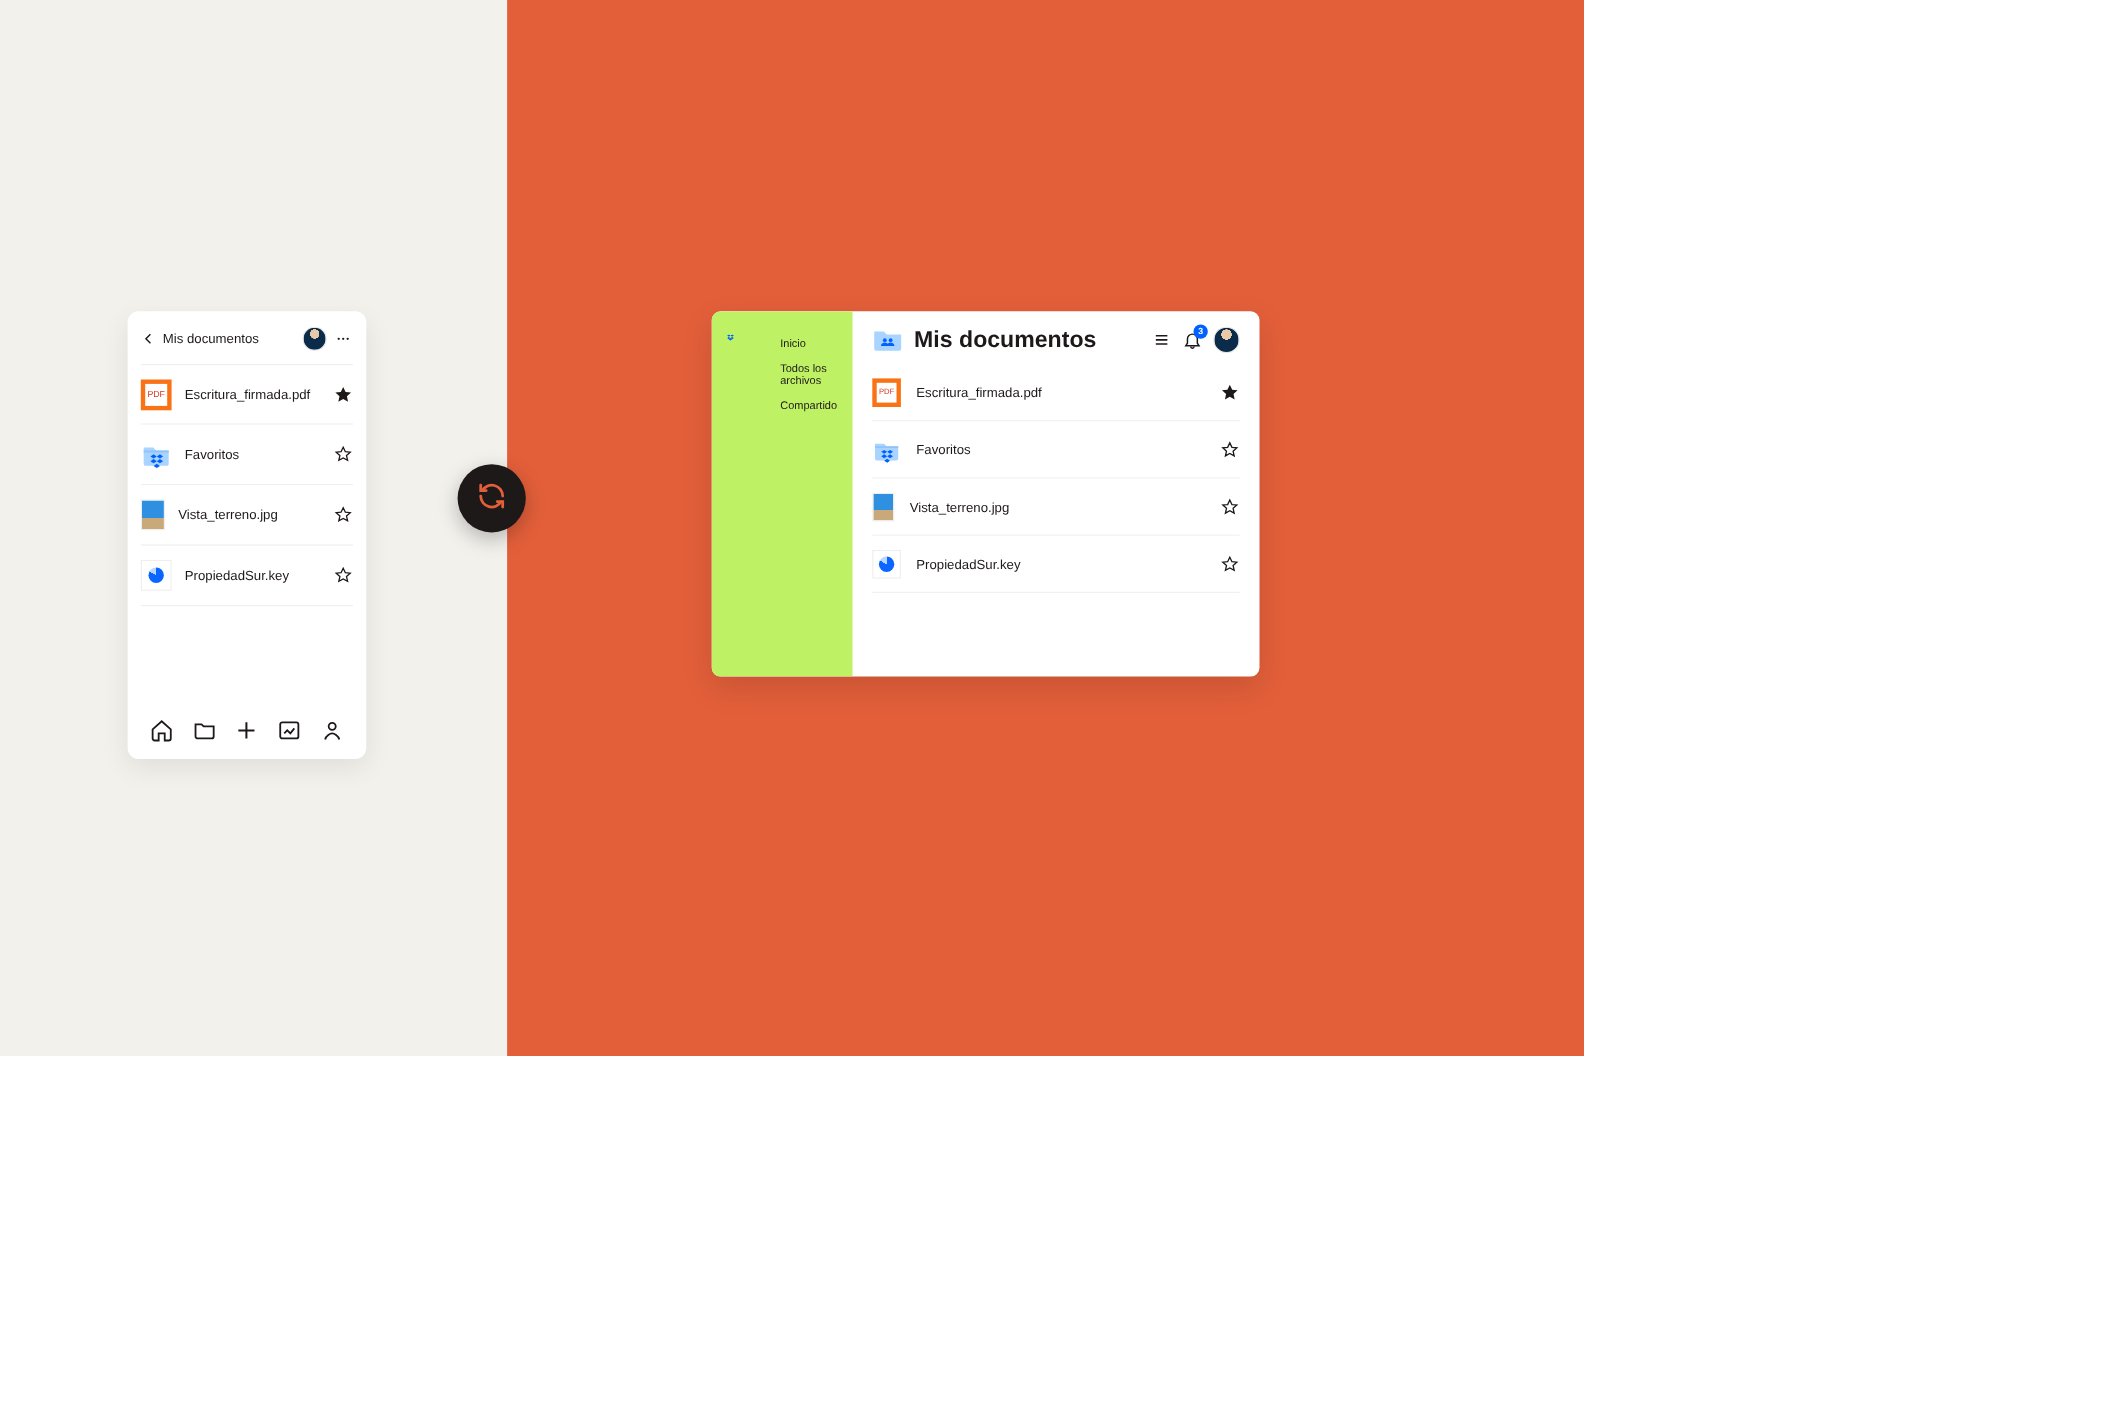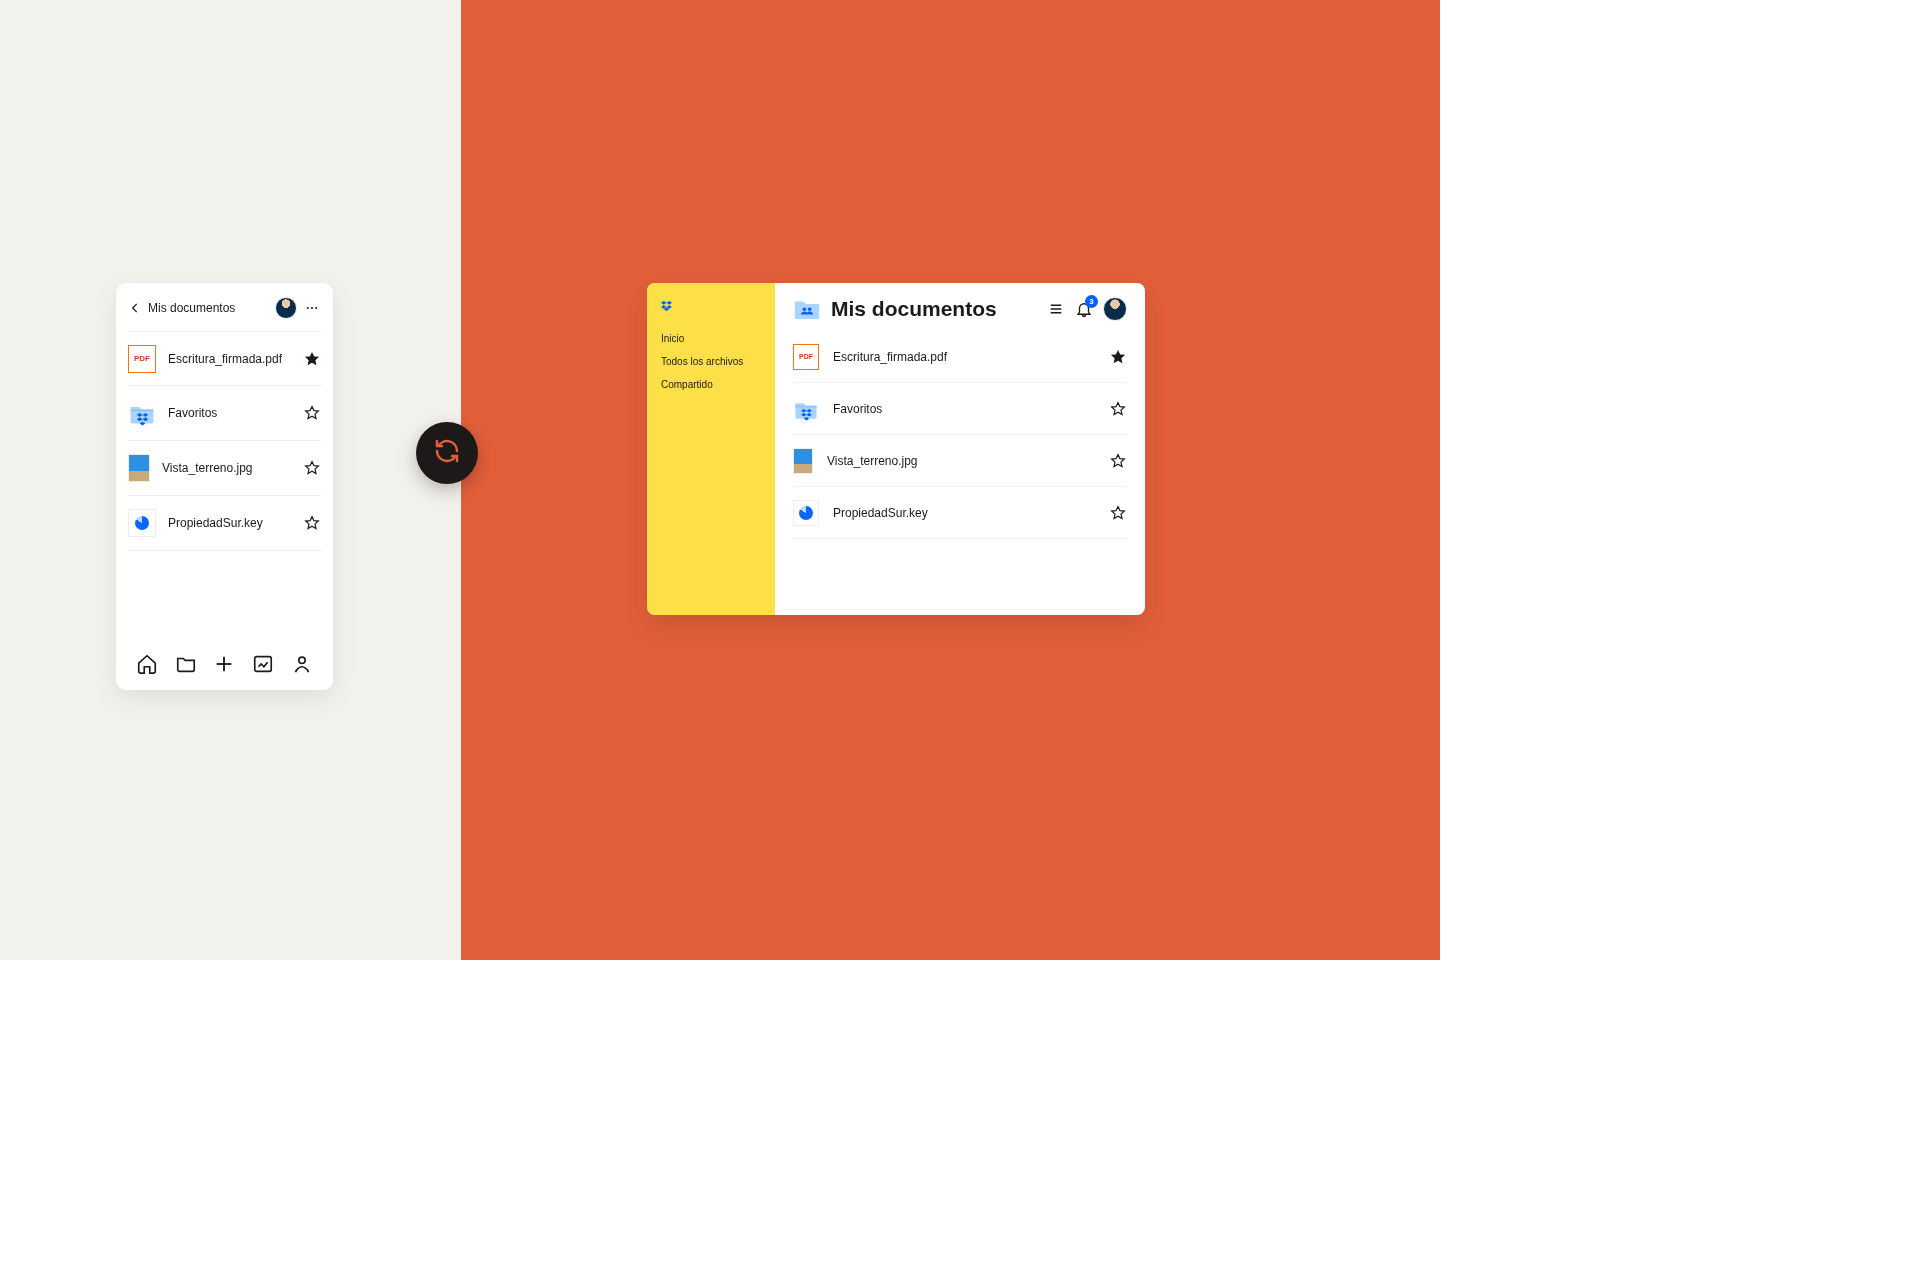--- a/index.html
+++ b/index.html
@@ -33,21 +33,21 @@
   .avatar.big { width:24px; height:24px; }
   .mobile-header .more { width:18px; display:flex; justify-content:center; color:#1e1919; cursor:pointer; font-weight:bold; letter-spacing:1px; }
   .mobile-list { flex:1; padding: 0 12px; }
   .mrow {
     display:flex; align-items:center; gap:12px;
     height: 55px;
     border-bottom: 1px solid #eeeeee;
   }
   .mrow:first-child { border-top: 1px solid #eeeeee; }
   .thumb { width:28px; height:28px; display:flex; align-items:center; justify-content:center; font-size:8px; }
-  .thumb.pdf { background:#fff; border:1px solid #f97316; color:#d9381e; font-weight:700; }
+  .thumb.pdf { background:#fff; border:4px solid #f97316; color:#d9381e; font-weight:400; }
   .thumb.folder svg { width:28px; height:28px; }
   .thumb.img { width:22px; height:28px; background: linear-gradient(to bottom, #2f8fe0 0 62%, #c9a97a 62% 100%); border:1px solid #eee; }
   .thumb.key { background:#fff; border:1px solid #eee; }
   .thumb.key .pie { width:14px; height:14px; border-radius:50%; background: conic-gradient(#0a66ff 0 300deg, #b8d6ff 300deg 360deg); }
   .mrow .name { flex:1; font-size:12px; color:#1e1919; }
   .star { width:18px; height:18px; cursor:pointer; }
 
   .mobile-tabbar {
     height: 46px; display:flex; align-items:center; justify-content:space-around;
     padding: 0 12px 6px 12px;
@@ -65,23 +65,23 @@
 
   
   .desktop-card {
     position:absolute; left: 647px; top: 283px;
     width: 498px; height: 332px;
     background:#fff; border-radius:8px;
     box-shadow: 0 10px 28px rgba(0,0,0,0.12);
     display:flex; overflow:hidden;
   }
   .sidebar {
-    width: 128px; background:#fde047;
+    width: 128px; background:#bef264;
     padding: 18px 14px;
-    display:flex; flex-direction:column; gap: 4px;
+    display:flex; flex-direction:row; gap: 36px;
   }
   .sidebar .logo { width:22px; height:22px; color:#0061ff; }
   .sidebar nav { display:flex; flex-direction:column; gap:12px; margin-top:6px; }
   .sidebar nav a { font-size:10px; color:#1e1919; text-decoration:none; cursor:pointer; }
   .main { flex:1; padding: 14px 18px 8px 18px; display:flex; flex-direction:column; }
   .main-header { display:flex; align-items:center; gap:10px; }
   .shared-folder { width:28px; height:24px; }
   .main-title { font-size:21px; font-weight:700; color:#1e1919; flex:1; }
   .hicon { width:18px; height:18px; color:#1e1919; cursor:pointer; position:relative; }
   .bell-badge {

